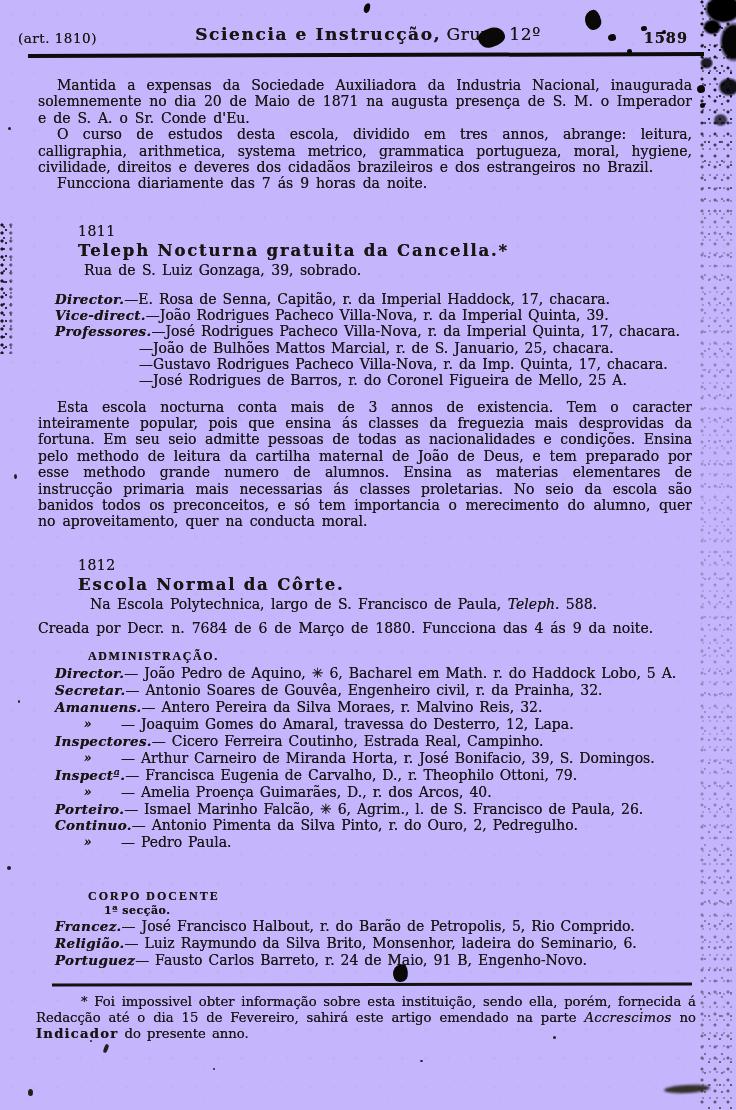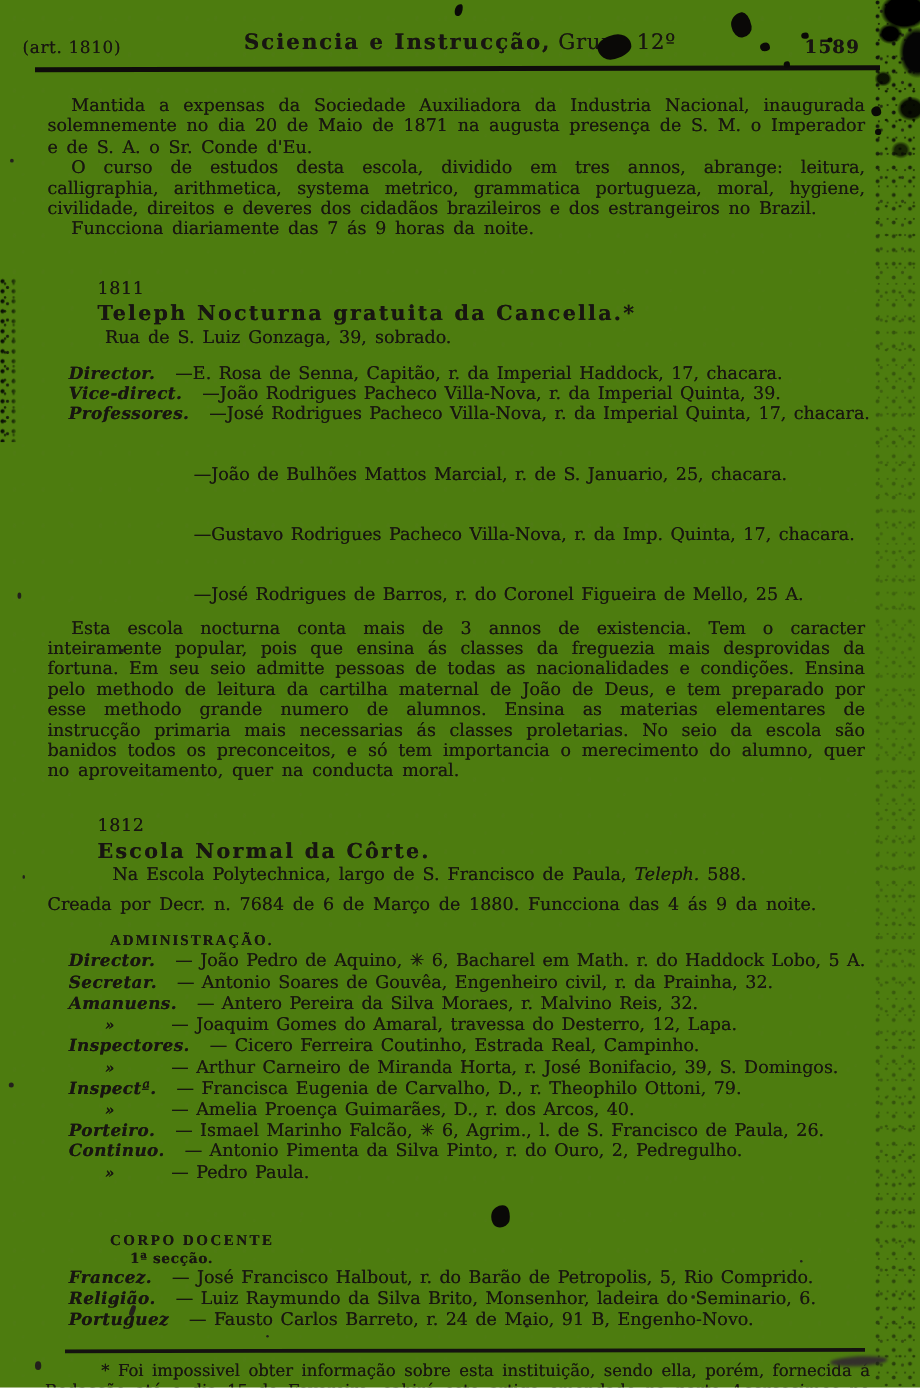--- a/index.html
+++ b/index.html
@@ -1,18 +1,18 @@
 <!DOCTYPE html>
 <html><head>
 <meta charset="utf-8">
 <style>
   html,body{margin:0;padding:0;background:#e8e6e0;}
   .page{
     position:relative;width:736px;height:1110px;overflow:hidden;
-    background:#4d7c0f;
+    background:#c4b5fd;
     font-family:"DejaVu Serif", serif;
     color:#181512;
     -webkit-font-smoothing:antialiased;
   }
   .page::before{
     content:"";position:absolute;inset:0;pointer-events:none;
     background-image:
       radial-gradient(rgba(110,105,90,.05) 1.2px, transparent 1.7px),
       radial-gradient(rgba(110,105,90,.04) 1px, transparent 1.5px);
     background-size:23px 29px, 37px 31px;
@@ -34,29 +34,29 @@
   .para{
     margin:0 44px 0 38px;font-size:14px;line-height:16.4px;
     text-align:justify;text-indent:19px;word-spacing:2.5px;
   }
   .sect{margin-left:78px;}
   .sect-num{font-size:14px;line-height:17px;letter-spacing:.5px;}
   .sect-title{font-size:16.5px;font-weight:bold;letter-spacing:1.8px;line-height:20px;margin-top:1px;}
   .sect-addr{font-size:14px;line-height:17px;margin-top:1px;word-spacing:2px;}
 
   .rows{margin-left:55px;margin-right:30px;}
-  .row{display:flex;line-height:16.3px;font-size:14px;white-space:nowrap;gap:16px;}
+  .row{display:flex;line-height:16.3px;font-size:14px;white-space:nowrap;}
   .rows-admin .row{line-height:16.9px;}
   .lbl{
     flex:0 0 66px;font-style:italic;font-weight:bold;font-size:13.5px;
     letter-spacing:.3px;overflow:visible;white-space:nowrap;
   }
   .lbl.center{text-align:center;font-size:12px;}
   .txt{flex:1;word-spacing:1.5px;}
-  .row.cont .txt{padding-left:18px;margin-top:32px;}
+  .row.cont .txt{padding-left:18px;}
 
   .subhead{
     margin-left:88px;font-size:12px;font-weight:bold;letter-spacing:1.6px;
     font-family:Liberation Serif, serif;
   }
   .seccao{margin-left:104px;font-size:11px;font-weight:bold;letter-spacing:.5px;}
 
   .rule-foot{margin:14px 44px 0 52px;height:2.5px;background:#141210;transform:rotate(-.1deg);}
   .footnote{
     margin:9px 40px 0 36px;font-size:13.2px;line-height:15.6px;

